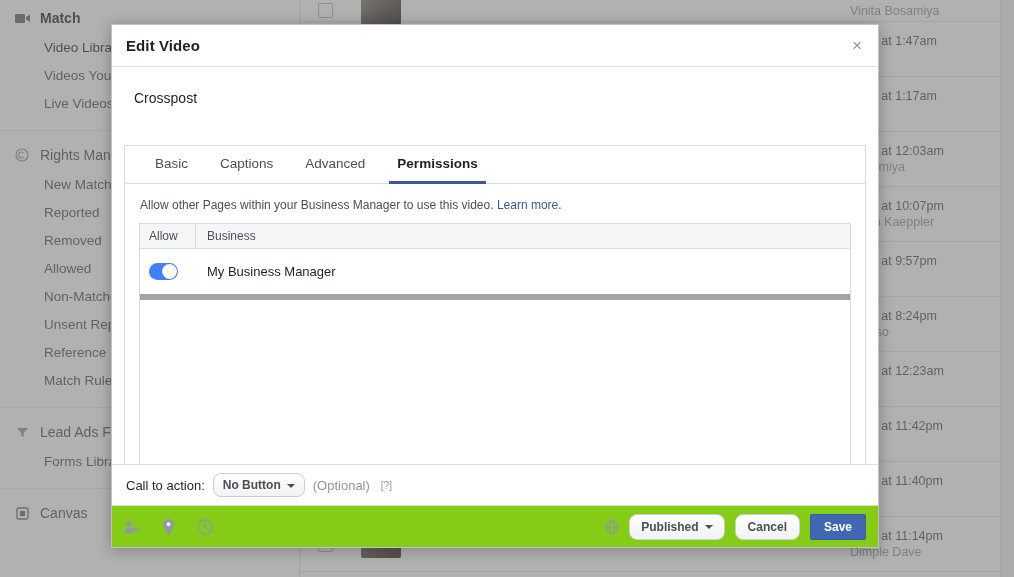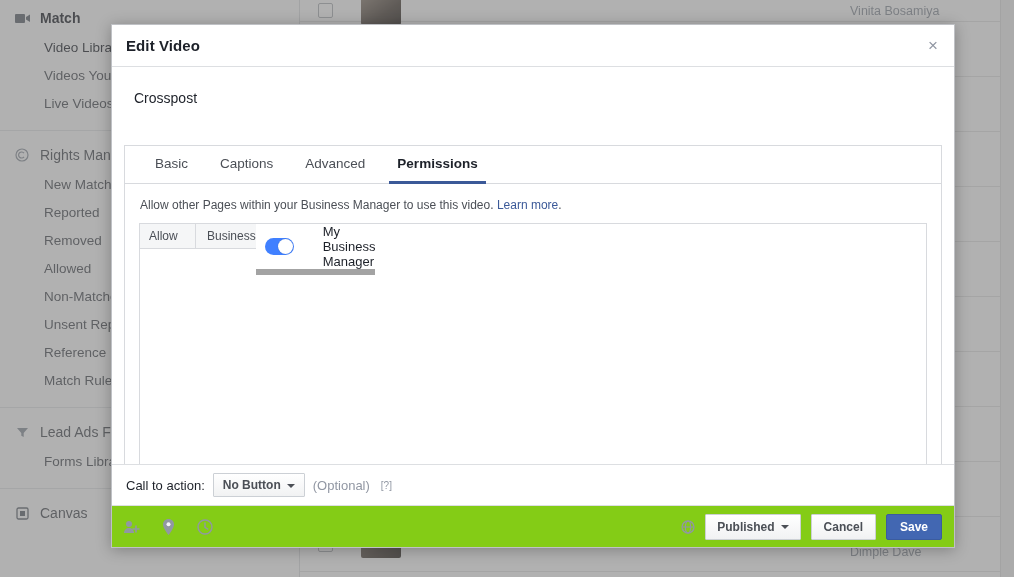--- a/index.html
+++ b/index.html
@@ -130,21 +130,21 @@
     position: absolute;
     inset: 0;
     background: rgba(113,113,113,0.55);
   }
 
   
   .modal {
     position: absolute;
     left: 111px;
     top: 24px;
-    width: 844px;
+    width: 768px;
     height: 524px;
     background: #ffffff;
     border: 1px solid #bfc1c5;
     box-shadow: 0 2px 14px rgba(0,0,0,0.28);
     display: flex;
     flex-direction: column;
     box-sizing: border-box;
   }
   .modal-header {
     height: 41px;
@@ -226,21 +226,21 @@
     padding: 13px 0 0 15px;
     line-height: 16px;
   }
   .panel-note a { color: #3b5998; text-decoration: none; }
 
   .perm-table {
     margin: 10px 14px 0 14px;
     border: 1px solid #d8dade;
     flex: 1 1 auto;
     display: flex;
-    flex-direction: row;
+    flex-direction: column;
     background: #fff;
     min-height: 0;
   }
   .pt-head {
     display: flex;
     height: 24px;
     flex: 0 0 24px;
     background: #f5f6f7;
     border-bottom: 1px solid #d8dade;
     align-items: center;
@@ -304,21 +304,21 @@
     background: #fff;
   }
   .cta-label { font-size: 13px; color: #1d2129; }
   .btn {
     font-family: "Liberation Sans", sans-serif;
     font-size: 12px;
     font-weight: bold;
     color: #4b4f56;
     background: linear-gradient(#fff,#f1f2f3);
     border: 1px solid #ccd0d5;
-    border-radius: 1px;
+    border-radius: 8px;
     padding: 4px 9px;
     line-height: 14px;
     cursor: pointer;
     white-space: nowrap;
   }
   .btn .caret {
     display: inline-block;
     margin-left: 6px;
     border-left: 4px solid transparent;
     border-right: 4px solid transparent;

